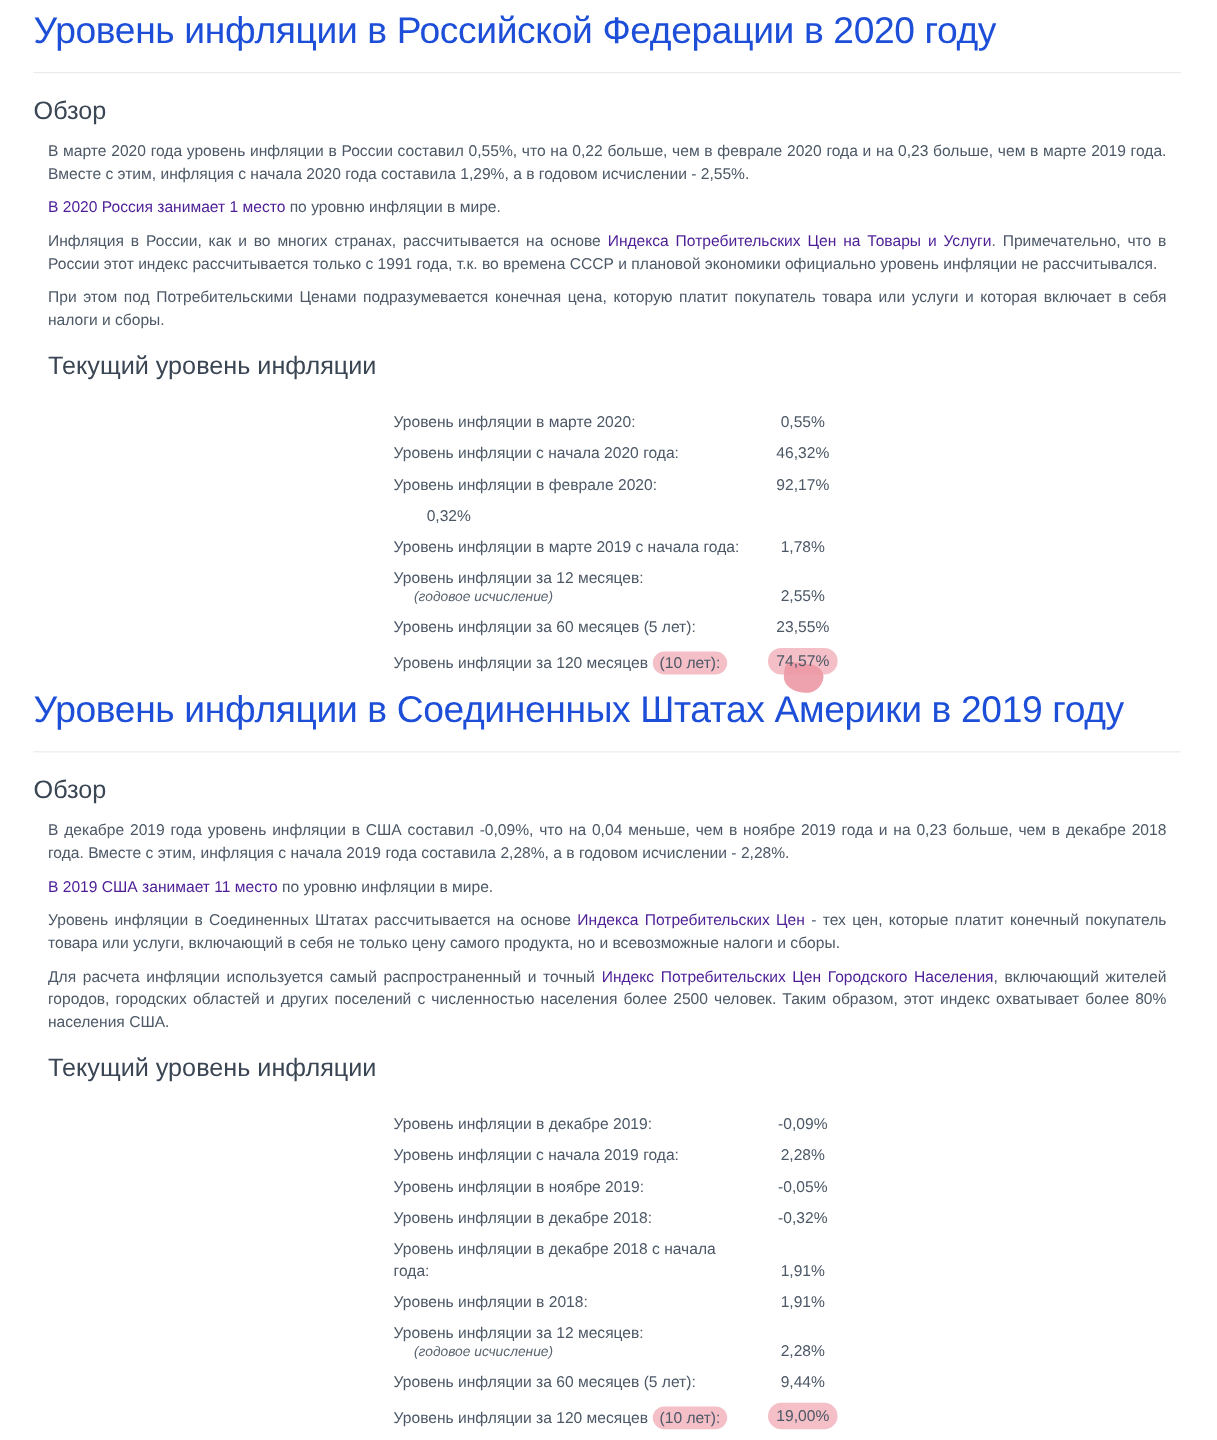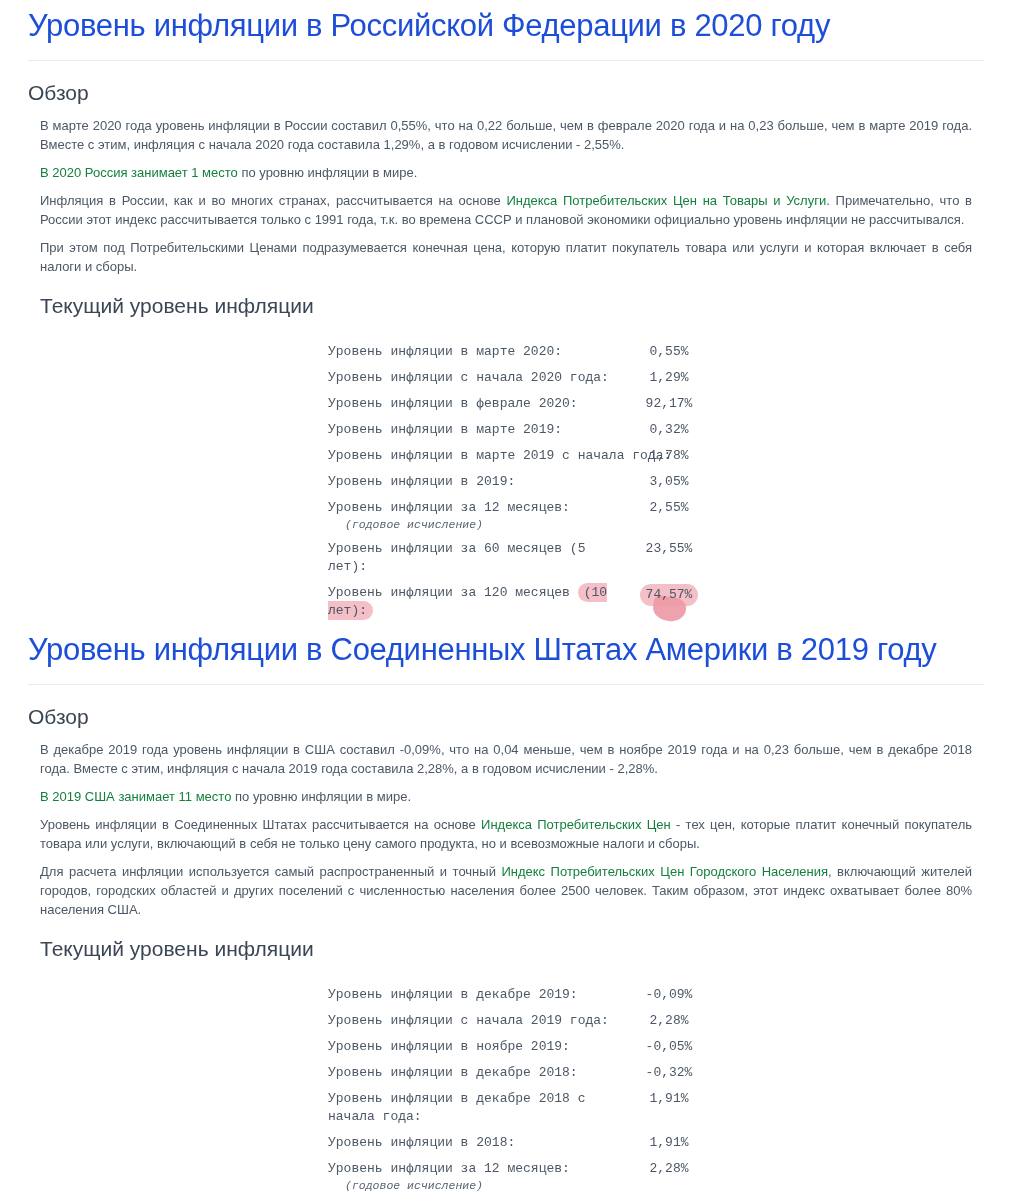--- a/index.html
+++ b/index.html
@@ -15,24 +15,24 @@
     font-size:31px;font-weight:400;color:#1d4ed8;
     margin:7px 0 0;letter-spacing:-0.3px;line-height:38px;
   }
   hr.rule{border:none;border-top:1px solid #e9ecef;margin:15px 0 0;}
   h2{font-weight:400;color:#3b4654;font-size:21px;line-height:29px;}
   h2.ov{margin:17px 0 3px;}
   h2.cur{margin:15px 12px 0;}
 
   p{font-size:13px;line-height:19px;margin:9px 12px;}
   p.just{text-align:justify;}
-  .lnk{color:#15803d;text-decoration:none;cursor:pointer;}
+  .lnk{color:#4c1d95;text-decoration:none;cursor:pointer;}
 
   .itable{margin:19px 0 0 300px;font-size:13px;}
-  .irow{display:flex;align-items:flex-start;padding:4px 0;font-family:Liberation Mono, monospace;}
+  .irow{display:flex;align-items:flex-end;padding:4px 0;}
   .lbl{width:295px;line-height:18px;}
   .lbl .nowrap{white-space:nowrap;}
   .val{width:92px;text-align:center;position:relative;line-height:18px;}
   .sub{display:block;font-style:italic;font-size:11.5px;color:#59646f;margin-left:17px;line-height:15px;}
 
   .hl{
     background:rgba(238,152,163,0.62);
     border-radius:11px;padding:2px 6px;
     position:relative;z-index:1;
   }
@@ -66,37 +66,32 @@
 
     <h2 class="cur">Текущий уровень инфляции</h2>
 
     <div class="itable">
       <div class="irow">
         <div class="lbl">Уровень инфляции в марте 2020:</div>
         <div class="val">0,55%</div>
       </div>
       <div class="irow">
         <div class="lbl">Уровень инфляции с начала 2020 года:</div>
-        <div class="val">1,29%</div>
+        <div class="val">46,32%</div>
       </div>
       <div class="irow">
         <div class="lbl">Уровень инфляции в феврале 2020:</div>
         <div class="val">92,17%</div>
       </div>
       <div class="irow">
-        <div class="lbl">Уровень инфляции в марте 2019:</div>
         <div class="val">0,32%</div>
       </div>
       <div class="irow">
         <div class="lbl"><span class="nowrap">Уровень инфляции в марте 2019 с начала года:</span></div>
         <div class="val">1,78%</div>
-      </div>
-      <div class="irow">
-        <div class="lbl">Уровень инфляции в 2019:</div>
-        <div class="val">3,05%</div>
       </div>
       <div class="irow">
         <div class="lbl"><span>Уровень инфляции за 12 месяцев:</span><span class="sub">(годовое исчисление)</span></div>
         <div class="val">2,55%</div>
       </div>
       <div class="irow">
         <div class="lbl">Уровень инфляции за 60 месяцев (5 лет):</div>
         <div class="val">23,55%</div>
       </div>
       <div class="irow">

